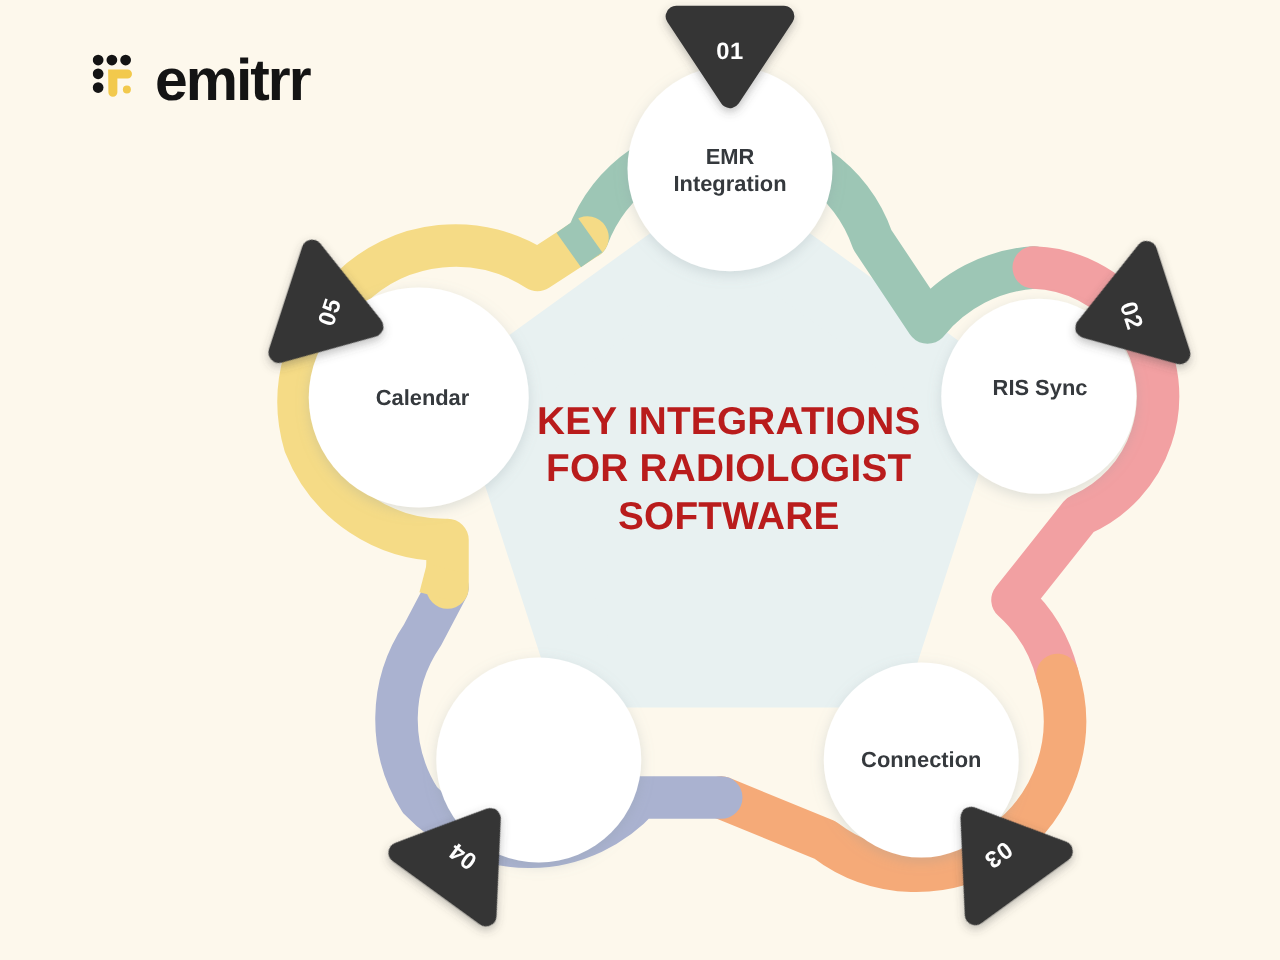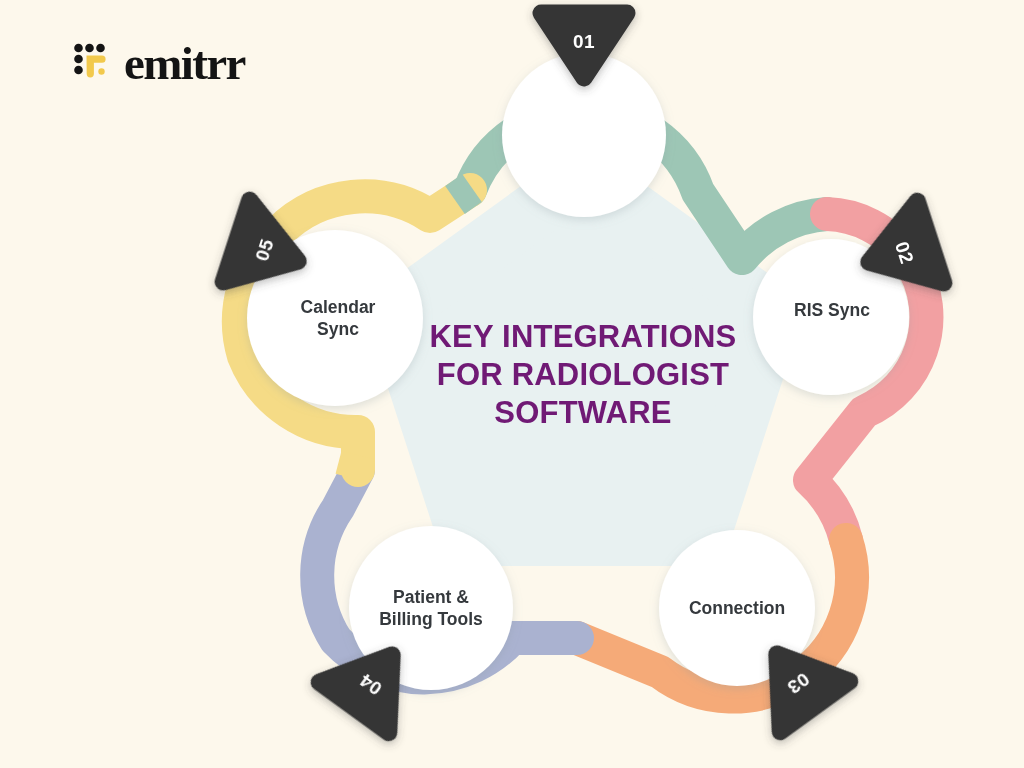--- a/index.html
+++ b/index.html
@@ -24,21 +24,21 @@
     align-items: center;
     gap: 14px;
   }
   #logo-mark {
     width: 36px;
     height: 42px;
     position: relative;
     flex: none;
   }
   #logo-wordmark {
-    font-family: Liberation Serif, serif;
+    font-family: Liberation Sans, sans-serif;
     font-size: 47px;
     font-weight: bold;
     color: #141414;
     letter-spacing: -1.6px;
     line-height: 1;
   }
 
   
   #stage {
     position: absolute;
@@ -57,21 +57,21 @@
   #center-title {
     position: absolute;
     left: 383px;
     top: 318px;
     width: 400px;
     text-align: center;
     font-family: "Liberation Sans", sans-serif;
     font-size: 31px;
     font-weight: bold;
     line-height: 1.23;
-    color: #701a75;
+    color: #b91c1c;
     letter-spacing: 0.2px;
     pointer-events: none;
   }
   #center-title span { display: block; }
 
   
   .node-label {
     position: absolute;
     text-align: center;
     font-family: "Liberation Sans", sans-serif;
@@ -205,37 +205,36 @@
       </g>
     </g>
   </svg>
 
   <div class="badge-num" style="left:584px; top:42px; transform: translate(-50%,-50%) rotate(0deg);">01</div>
   <div class="badge-num" style="left:904px; top:253px; transform: translate(-50%,-50%) rotate(72deg);">02</div>
   <div class="badge-num" style="left:798px; top:683px; transform: translate(-50%,-50%) rotate(144deg);">03</div>
   <div class="badge-num" style="left:371px; top:684px; transform: translate(-50%,-50%) rotate(216deg);">04</div>
   <div class="badge-num" style="left:265px; top:250px; transform: translate(-50%,-50%) rotate(288deg);">05</div>
 
+  <div class="node-label" style="left:584px; top:136px;">
+    <span>EMR</span>
+    <span>Integration</span>
+  </div>
 
   <div class="node-label" style="left:832px; top:310px;">
     <span>RIS Sync</span>
   </div>
 
   <div class="node-label" style="left:737px; top:608px;">
     <span>Connection</span>
   </div>
 
-  <div class="node-label" style="left:431px; top:608px;">
-    <span>Patient &amp;</span>
-    <span>Billing Tools</span>
-  </div>
 
   <div class="node-label" style="left:338px; top:318px;">
     <span>Calendar</span>
-    <span>Sync</span>
   </div>
 
   <div id="center-title">
     <span>KEY INTEGRATIONS</span>
     <span>FOR RADIOLOGIST</span>
     <span>SOFTWARE</span>
   </div>
 
 </div>
 

